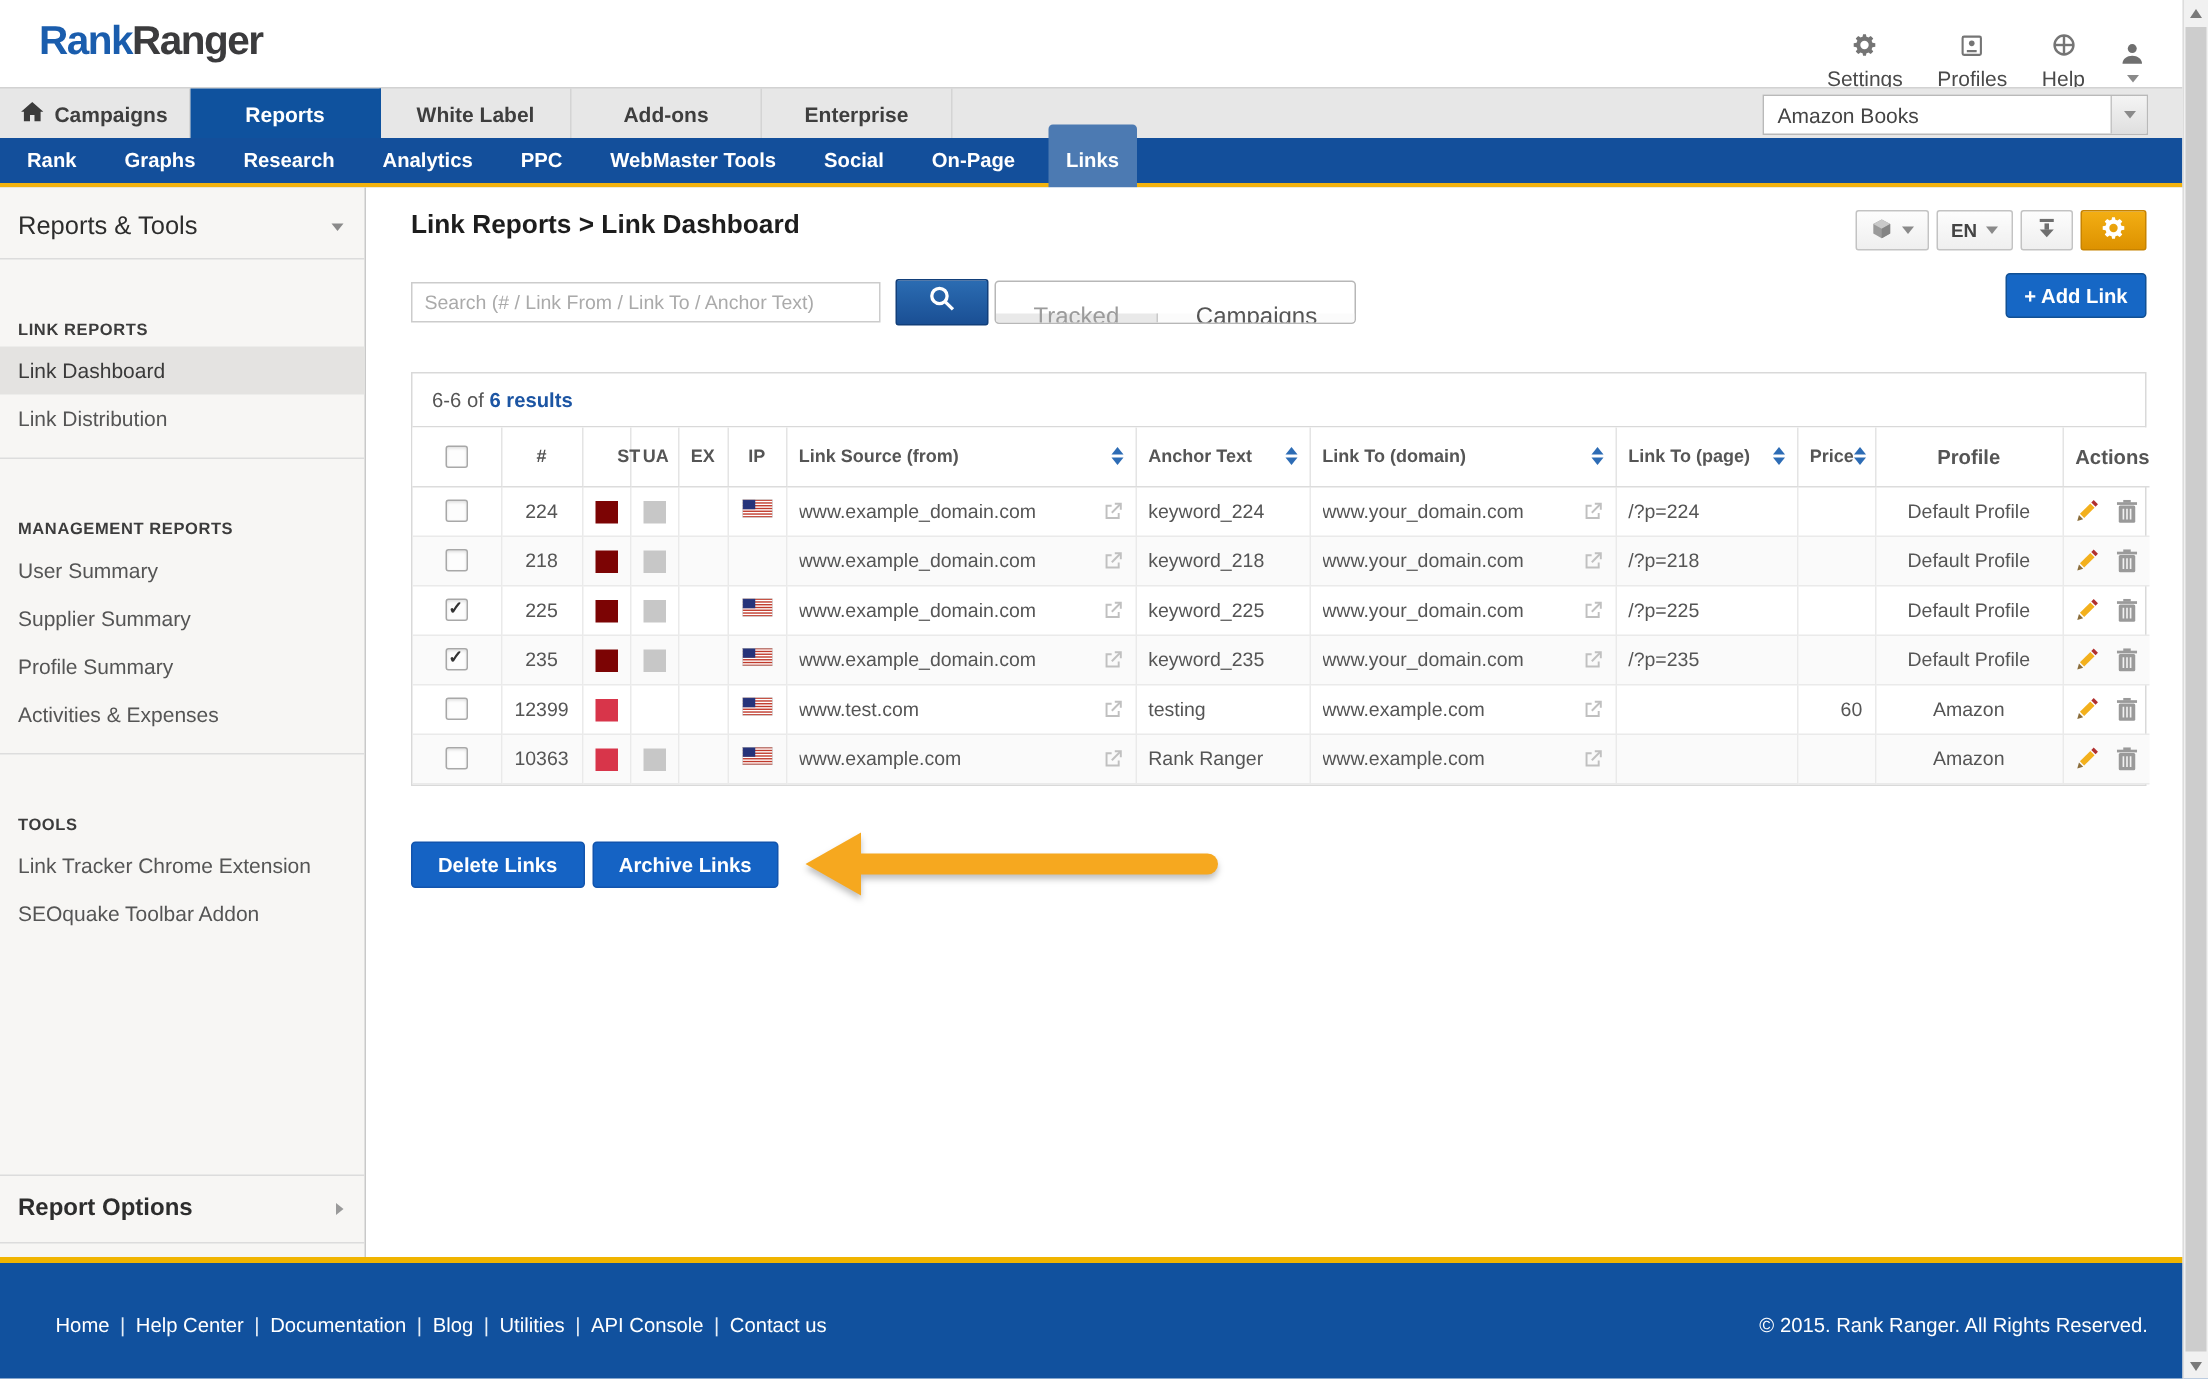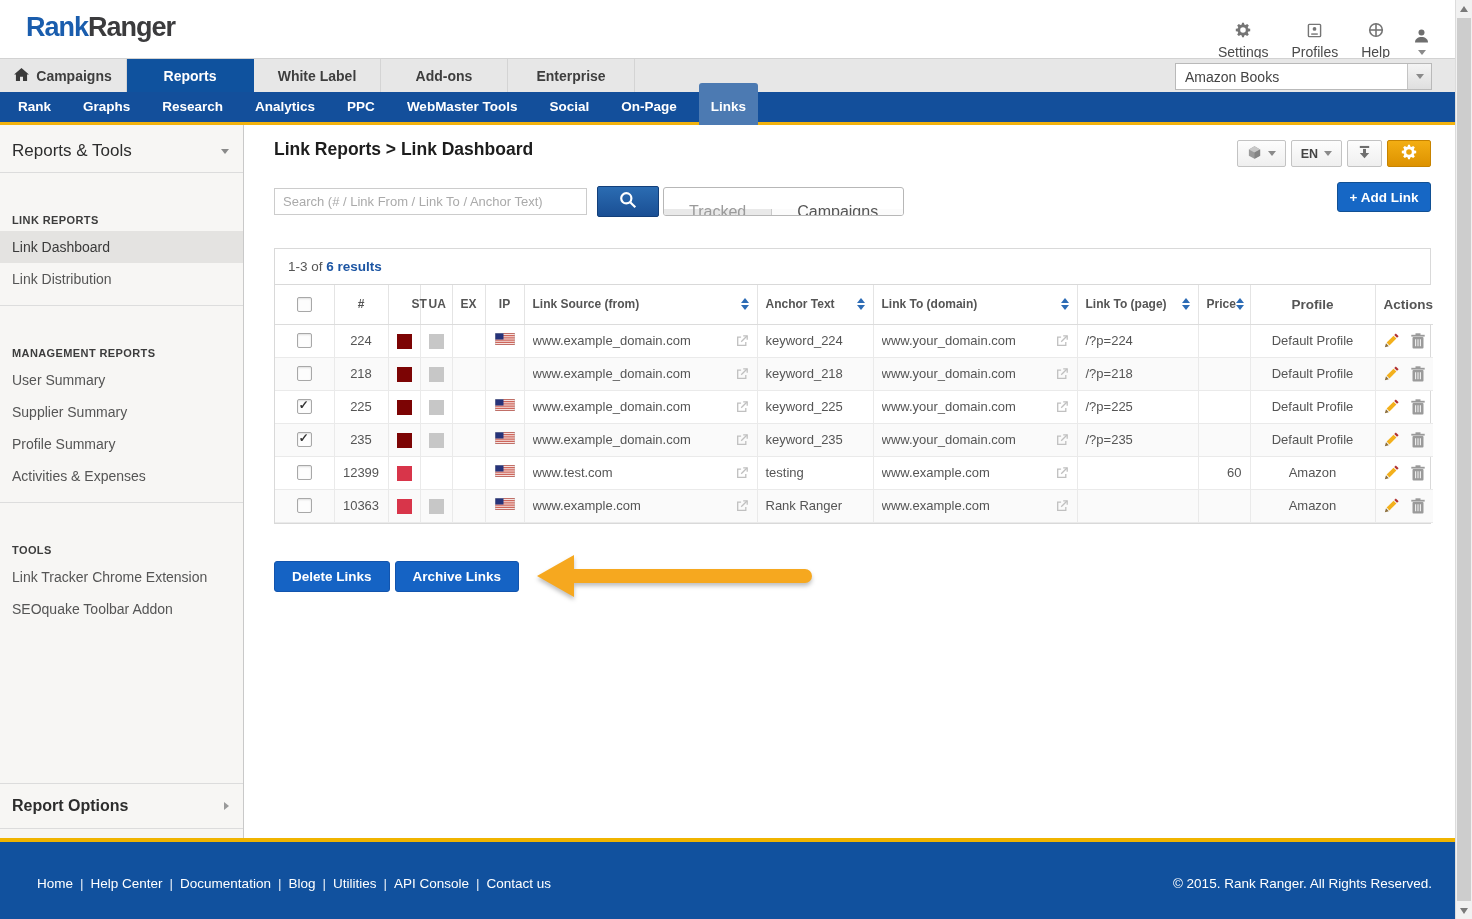--- a/index.html
+++ b/index.html
@@ -305,21 +305,21 @@
         <div class="toggle">
           <span class="tog tog-tracked">Tracked</span>
           <span class="tog tog-archived">Campaigns</span>
         </div>
       </div>
 
       <button class="add-link">+ Add Link</button>
 
       <div class="panel">
         <div class="results-bar">
-          <span>1-3 of</span>
+          <span>6-6 of</span>
           <b>6 results</b>
         </div>
         <table class="links">
           <colgroup id="cols">
               <col style="width: 59px;">
               <col style="width: 54px;">
               <col style="width: 32px;">
               <col style="width: 32px;">
               <col style="width: 33px;">
               <col style="width: 39px;">

